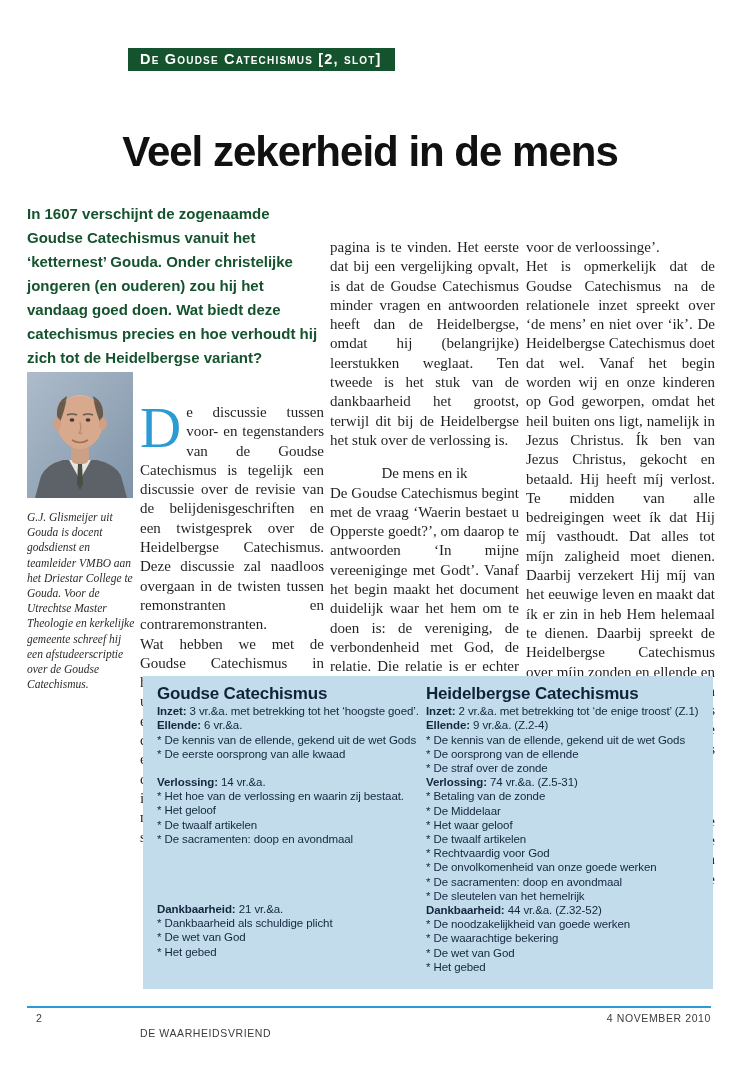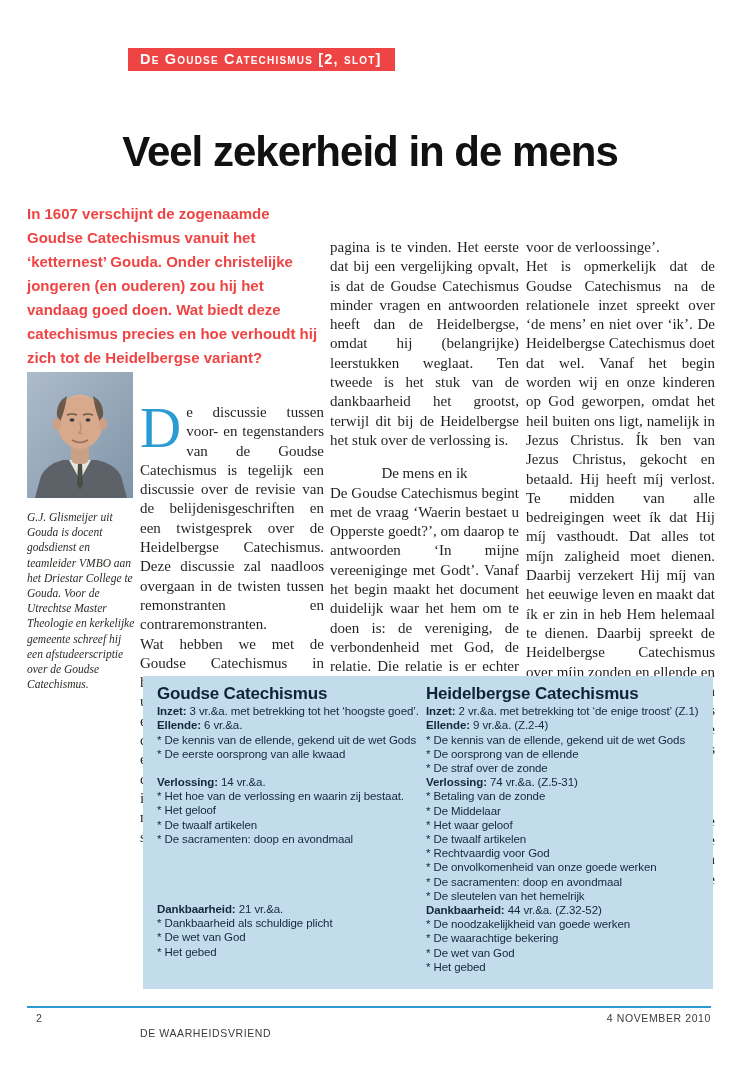--- a/index.html
+++ b/index.html
@@ -3,35 +3,35 @@
 <meta charset="utf-8">
 <style>
   html,body{margin:0;padding:0;}
   body{
     width:738px;height:1068px;position:relative;background:#ffffff;
     font-family:"Liberation Serif", serif;color:#231f20;overflow:hidden;
   }
   
   .kicker{
     position:absolute;left:128px;top:48px;height:23px;line-height:23px;
-    background:#ef4444;color:#ffffff;padding:0 13px 0 12px;
+    background:#14532d;color:#ffffff;padding:0 13px 0 12px;
     font-family:"Liberation Sans", sans-serif;font-variant:small-caps;
     font-weight:700;font-size:14.5px;letter-spacing:1.2px;
   }
   
   .title{
     position:absolute;left:25px;top:100px;width:690px;text-align:center;
     font-family:"Liberation Sans", sans-serif;font-weight:700;
     font-size:42px;letter-spacing:-1px;color:#111111;
   }
   
   .intro{
     position:absolute;left:27px;top:202px;width:298px;
     font-family:"Liberation Sans", sans-serif;font-weight:700;
-    font-size:15px;line-height:24px;color:#ef4444;
+    font-size:15px;line-height:24px;color:#14532d;
   }
   
   .photo{position:absolute;left:27px;top:372px;width:106px;height:126px;overflow:hidden;}
   .photo svg{display:block;}
   
   .caption{
     position:absolute;left:27px;top:510px;width:108px;
     font-style:italic;font-size:11.5px;line-height:15.2px;color:#2e2a26;
   }
   

